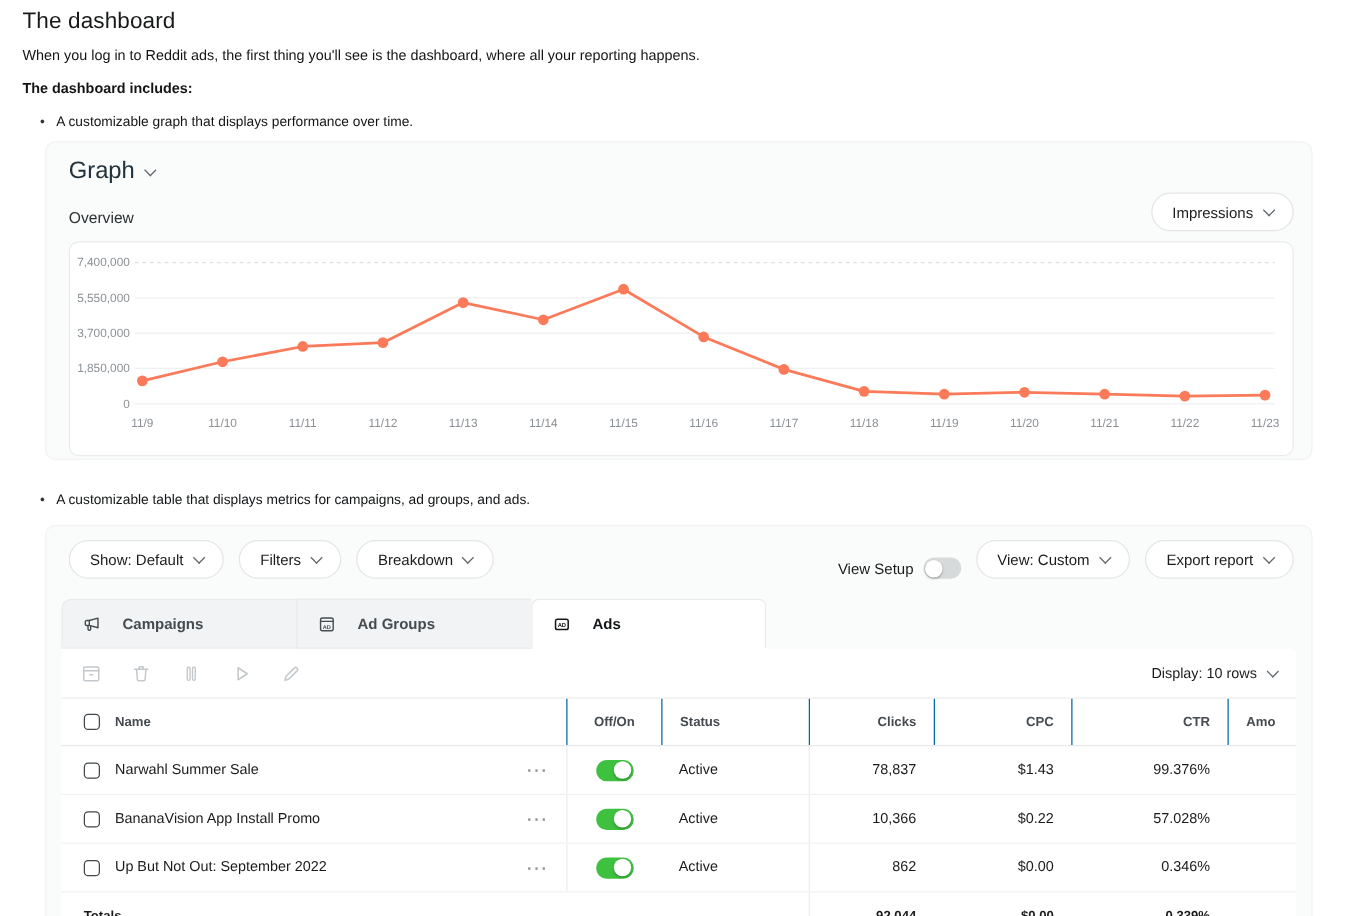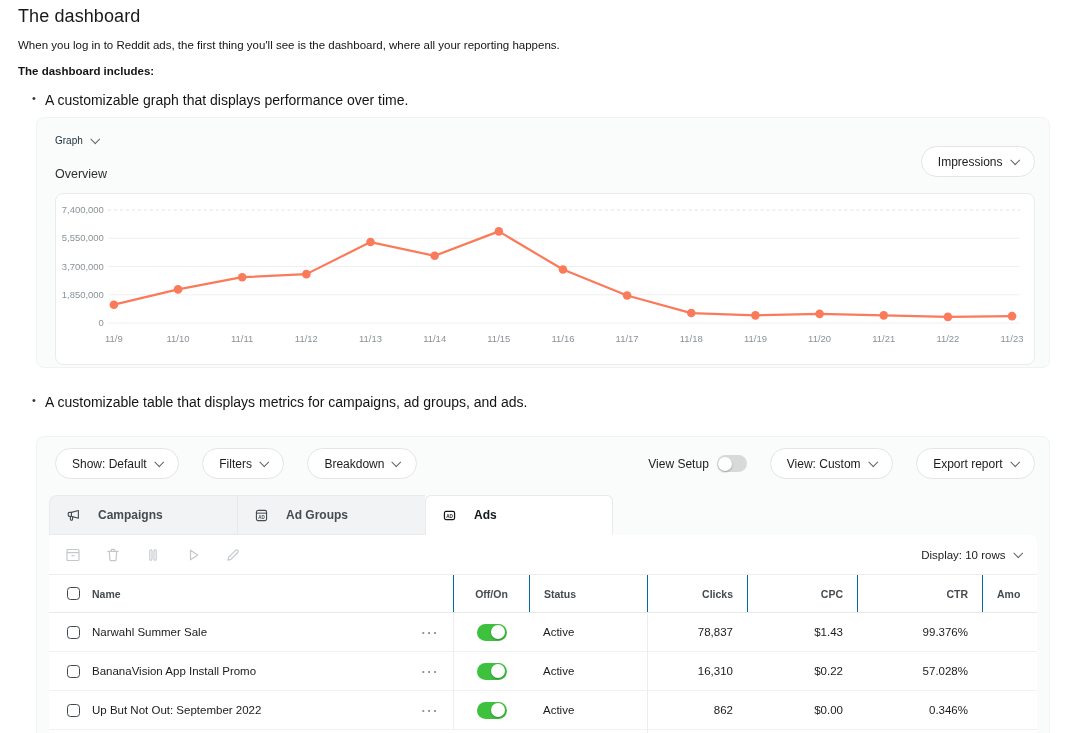--- a/index.html
+++ b/index.html
@@ -4,45 +4,45 @@
 <style>
   *{box-sizing:border-box}
   html,body{margin:0;padding:0}
   body{width:1080px;height:733px;overflow:hidden;background:#fff;color:#1b1b1b;
        font-family:"Liberation Sans","DejaVu Sans",sans-serif;}
   .page{padding:6px 30px 0 18px}
   h1{font-size:18px;font-weight:500;margin:0 0 12px;color:#17191a;letter-spacing:.1px}
   .intro{font-size:11.5px;margin:0 0 14px;color:#121416}
   .includes{font-size:11.5px;font-weight:700;margin:0 0 15px;color:#121416}
   ul{margin:0;padding-left:27px;list-style:none}
-  li{font-size:14px;margin-bottom:9px;position:relative;color:#121416}
+  li{font-size:11px;margin-bottom:9px;position:relative;color:#121416}
   li::before{content:"•";position:absolute;left:-13px;top:0;color:#333;font-size:11px}
   .card{width:1014px;margin-left:18px;background:#fafbfb;border:1px solid #f1f3f3;border-radius:8px;position:relative}
   
   .graph-card{padding:12px 14px 2px 18px;margin-bottom:26px}
-  .graph-title{font-size:10px;color:#22323c;display:inline-flex;align-items:center;cursor:pointer}
-  .metric-pill{position:absolute;top:28px;right:14px}
+  .graph-title{font-size:19px;color:#22323c;display:inline-flex;align-items:center;cursor:pointer}
+  .metric-pill{position:absolute;top:40px;right:14px}
   .overview{font-size:12.5px;color:#2b3032;margin-top:19px}
   .chart-box{margin-top:12px;height:172px;background:#fff;border:1px solid #e9ebec;border-radius:8px;overflow:hidden}
   .chart-box svg{display:block;width:100%;height:100%}
   
   .pill{height:31px;border-radius:17px;background:#fff;border:1px solid #e3e5e6;font-size:12px;
         padding:0 16px;display:inline-flex;align-items:center;color:#1c1c1c;cursor:pointer;
         font-family:inherit;white-space:nowrap}
   .chev{display:inline-block;width:6.5px;height:6.5px;border-right:1.4px solid #5f676c;
         border-bottom:1.4px solid #5f676c;transform:rotate(45deg) translate(-1px,-1px);
         margin-left:9px;flex:0 0 auto}
   .switch{width:30px;height:17px;border-radius:9px;position:relative;display:inline-block;cursor:pointer;flex:0 0 auto}
   .switch .knob{position:absolute;top:1.5px;width:14px;height:14px;border-radius:50%;background:#fff;
         box-shadow:0 1px 2px rgba(0,0,0,.3)}
   .switch.on{background:#3ec13e}.switch.on .knob{right:1.5px}
   .switch.off{background:#d7dadb}.switch.off .knob{left:1.5px}
   
   .table-card{padding:11px 12px 3px 12px}
-  .controls{display:flex;align-items:center;gap:23px;padding:0 2px 0 6px}
+  .controls{display:flex;align-items:flex-end;gap:12px;padding:0 2px 0 6px}
   .controls .spacer{margin-left:auto}
   .view-setup{display:inline-flex;align-items:center;gap:8px;font-size:12px;color:#1c1c1c}
   .tabs{display:flex;margin-top:16px}
   .tab{width:188px;height:40px;background:#f1f3f4;border:1px solid #e8eaeb;border-right:none;
        display:flex;align-items:center;gap:17px;padding-left:16px;font-size:12px;font-weight:700;
        color:#444c51;cursor:pointer}
   .tab:first-child{border-top-left-radius:8px}
   .tab:last-child{border-right:1px solid #e8eaeb}
   .tab.active{background:#fff;border-bottom-color:#fff;color:#141719;border-top-left-radius:6px;border-top-right-radius:6px}
   .tab svg{flex:0 0 auto}
@@ -130,21 +130,21 @@
           <circle cx="636.5714285714286" cy="119.07432432432432" r="4.3" fill="#fb7a59"></circle>
           <circle cx="700.8571428571429" cy="121.36486486486487" r="4.3" fill="#fb7a59"></circle>
           <circle cx="765.1428571428571" cy="119.83783783783784" r="4.3" fill="#fb7a59"></circle>
           <circle cx="829.4285714285714" cy="121.36486486486487" r="4.3" fill="#fb7a59"></circle>
           <circle cx="893.7142857142857" cy="122.89189189189189" r="4.3" fill="#fb7a59"></circle>
           <circle cx="958" cy="122.12837837837837" r="4.3" fill="#fb7a59"></circle>
         </svg>
     </div>
   </section>
 
-  <ul style="margin-bottom:26px">
+  <ul style="margin-bottom:14px">
     <li>A customizable table that displays metrics for campaigns, ad groups, and ads.</li>
   </ul>
 
   <section class="card table-card">
     <div class="controls">
       <button class="pill">
         <span>Show: Default</span>
           <i class="chev"></i>
       </button>
       <button class="pill">
@@ -269,21 +269,21 @@
           <span class="cb"></span>
           <span>BananaVision App Install Promo</span>
           <span class="dots">···</span>
         </div>
         <div class="cell col-off">
             <span class="switch on">
               <span class="knob"></span>
             </span>
           </div>
         <div class="cell col-status">Active</div>
-        <div class="cell col-clicks">16,310</div>
+        <div class="cell col-clicks">10,366</div>
         <div class="cell col-cpc">$0.22</div>
         <div class="cell col-ctr">57.028%</div>
         <div class="cell col-amo"></div>
       </div>
 
       <div class="row">
         <div class="cell col-name">
           <span class="cb"></span>
           <span>Up But Not Out: September 2022</span>
           <span class="dots">···</span>

